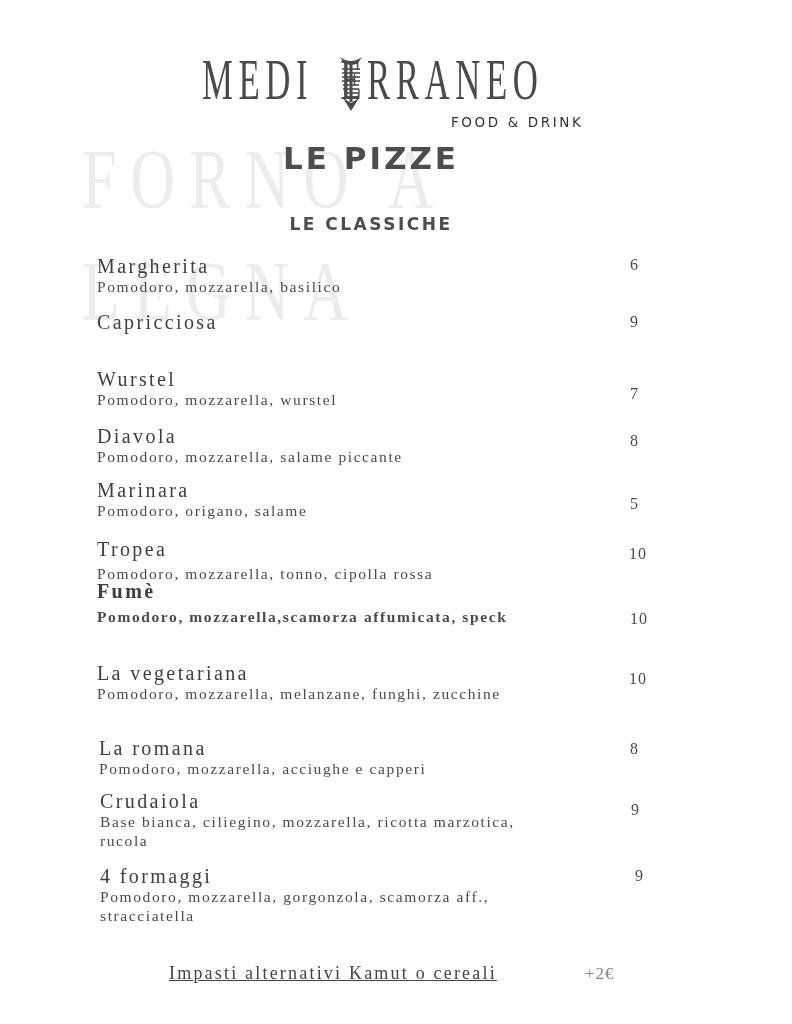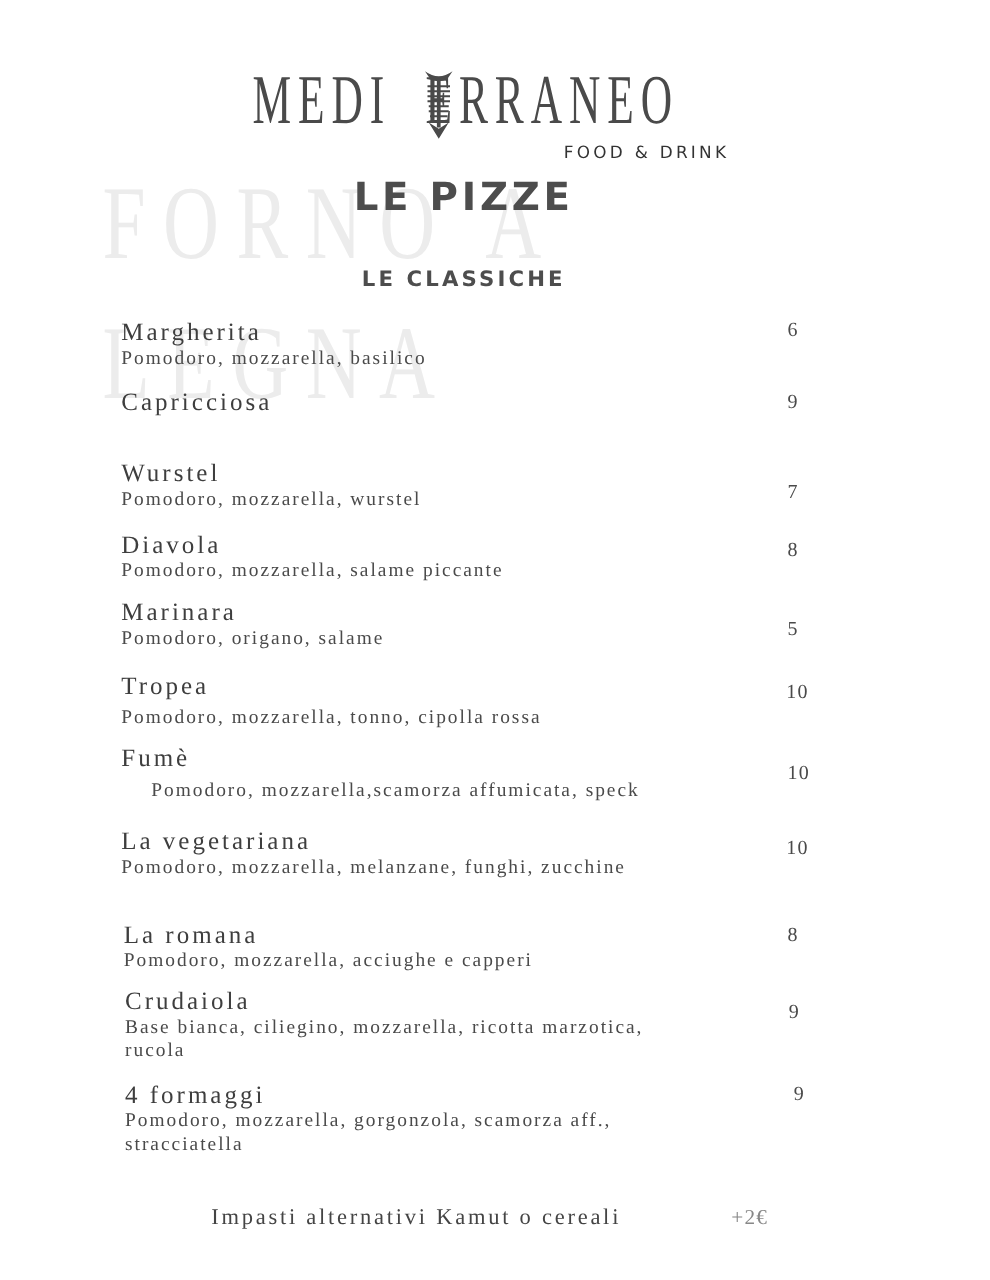--- a/index.html
+++ b/index.html
@@ -26,21 +26,21 @@
       font-weight: bold; font-size: 17px; letter-spacing: 2.5px; color: #4d4d4d; z-index: 1; }
 
     .item { position: absolute; z-index: 1; }
     .item-name { font-family: "Liberation Serif", serif; font-size: 20px; letter-spacing: 2.4px; color: #3e3e3e;
       white-space: nowrap; line-height: 22px; }
     .item-desc { font-family: "Liberation Serif", serif; font-size: 15.5px; letter-spacing: 1.6px; color: #4a4a4a;
       line-height: 19px; white-space: nowrap; }
     .price { position: absolute; z-index: 1; font-family: "Liberation Serif", serif; font-size: 16px; color: #4a4a4a; letter-spacing: 1px; }
 
     .footer-note { position: absolute; left: 169px; top: 963px; font-family: "Liberation Serif", serif; font-size: 18px;
-      letter-spacing: 2.2px; color: #444; white-space: nowrap; z-index: 1; }
+      letter-spacing: 2.2px; color: #444; white-space: nowrap; z-index: 1; text-decoration: underline; }
     .footer-price { position: absolute; left: 585px; top: 964px; font-family: "Liberation Serif", serif; font-size: 17px;
       color: #888; letter-spacing: 1px; z-index: 1; }
   </style>
 </head>
 <body>
 
 <div class="page">
 
   <div class="watermark wm1">FORNO A</div>
   <div class="watermark wm2">LEGNA</div>
@@ -98,23 +98,23 @@
     <div class="item-desc">Pomodoro, origano, salame</div>
   </div>
   <div class="price" style="left:630px; top:495px;">5</div>
 
   <div class="item" style="left:97px; top:538px;">
     <div class="item-name">Tropea</div>
     <div class="item-desc" style="margin-top:4px;">Pomodoro, mozzarella, tonno, cipolla rossa</div>
   </div>
   <div class="price" style="left:629px; top:545px;">10</div>
 
-  <div class="item" style="left:97px; top:596px;">
+  <div class="item" style="left:97px; top:580px;font-weight:bold;">
     <div class="item-name">Fumè</div>
-    <div class="item-desc" style="margin-top:5px;margin-left:24px;">Pomodoro, mozzarella,scamorza affumicata, speck</div>
+    <div class="item-desc" style="margin-top:5px;">Pomodoro, mozzarella,scamorza affumicata, speck</div>
   </div>
   <div class="price" style="left:630px; top:610px;">10</div>
 
   <div class="item" style="left:97px; top:662px;">
     <div class="item-name">La vegetariana</div>
     <div class="item-desc">Pomodoro, mozzarella, melanzane, funghi, zucchine</div>
   </div>
   <div class="price" style="left:629px; top:670px;">10</div>
 
   <div class="item" style="left:99px; top:737px;">

